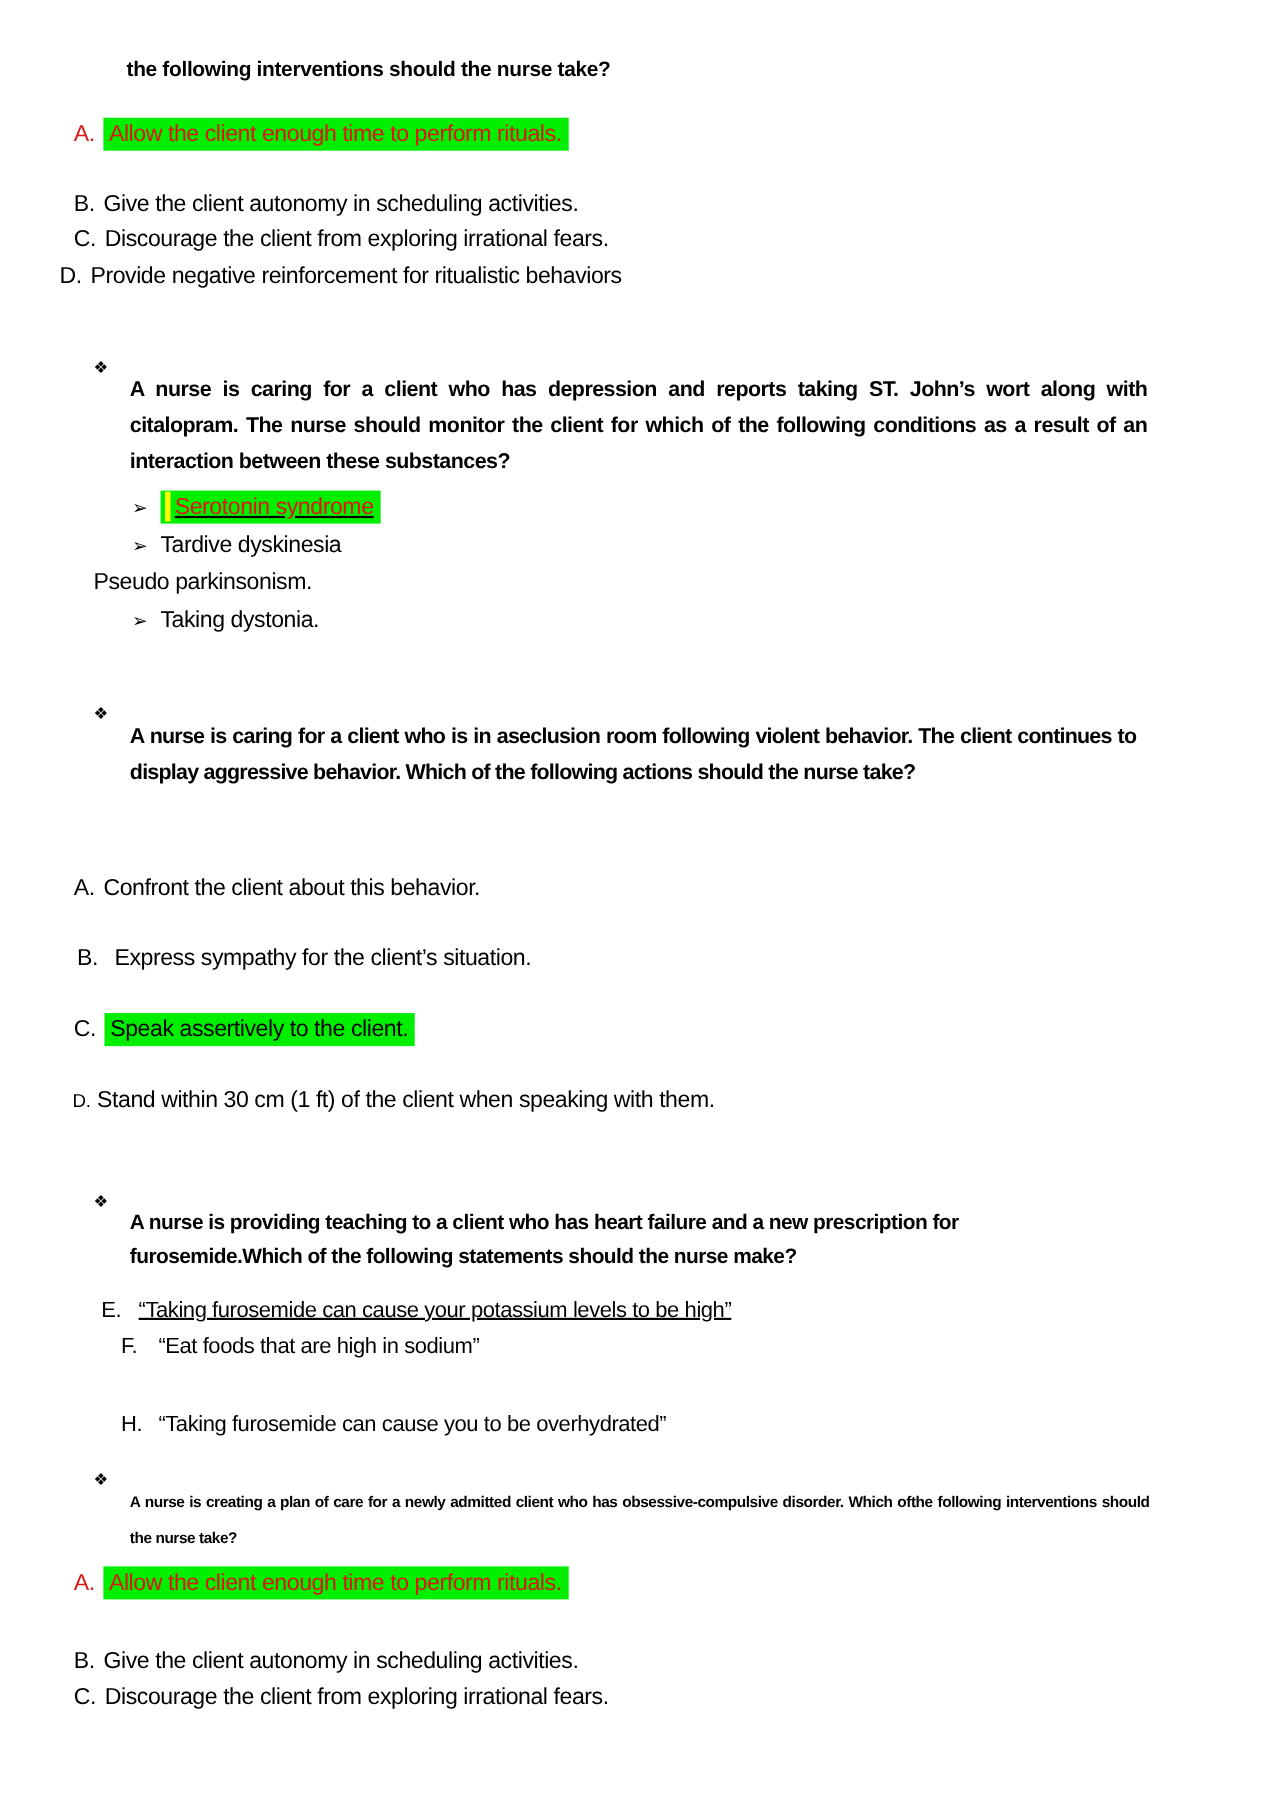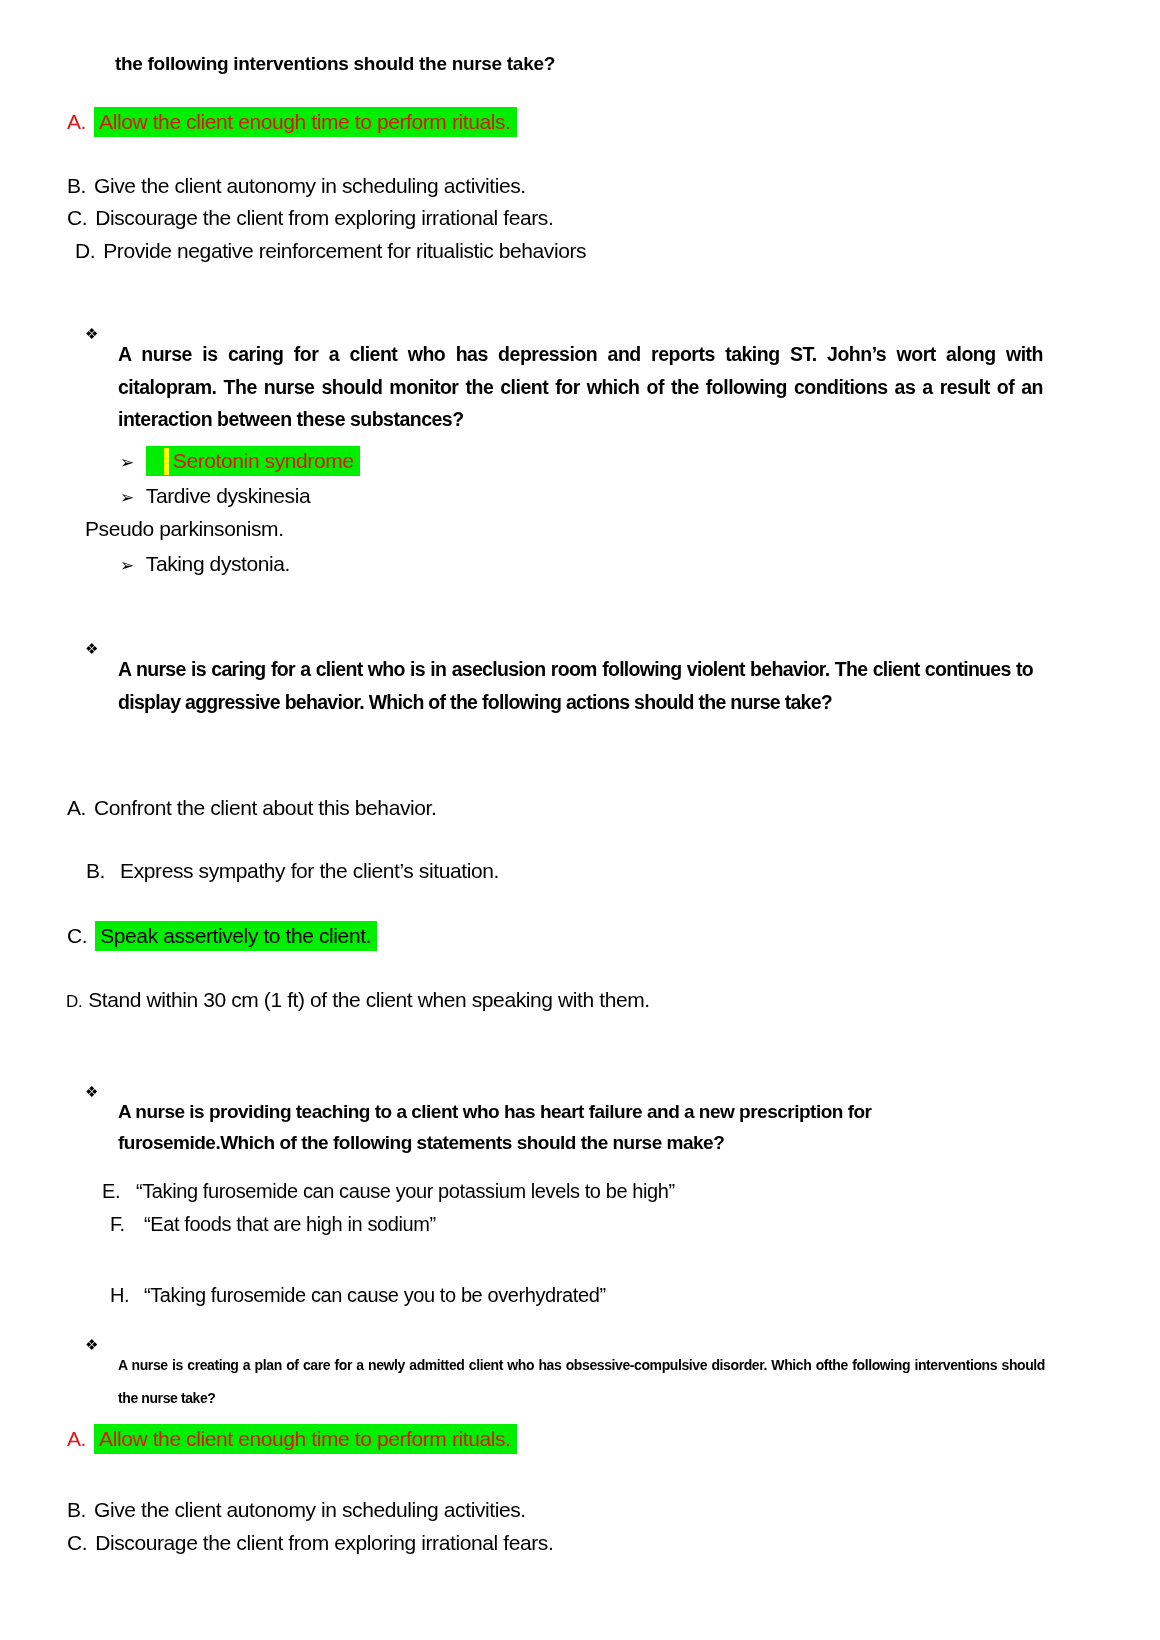--- a/index.html
+++ b/index.html
@@ -18,21 +18,21 @@
   .intro { font-weight:bold; font-size:19px; letter-spacing:-0.3px; }
 
   
   .opt   { font-size:21px; letter-spacing:-0.4px; }
   .opt .lbl { margin-right:8px; }
   .opt-sm-lbl .lbl { font-size:17px; margin-right:6px; }
   .red   { color:var(--red); }
 
   
   .hl { background:var(--green); padding:3px 6px 4px 5px; }
-  .hl.tabbed { padding-left:18px; }
+  .hl.tabbed { padding-left:4px;text-decoration:underline; }
   .ytab { display:inline-block; width:5px; height:27px; background:var(--yellow);
           vertical-align:middle; margin:-4px 4px -2px 0; }
 
   
   .q { position:absolute; }
   .q .bullet { position:absolute; left:0; top:3px; font-size:15px; font-weight:bold;
                font-family:"DejaVu Sans",sans-serif; }
   .q .qtext { margin-left:33px; font-weight:bold; text-align:justify;
               font-size:19.5px; line-height:32.5px; letter-spacing:-0.5px;margin-top:16px; }
   .q .qtext.left { text-align:left; }
@@ -54,21 +54,21 @@
 
   <div class="abs opt" style="left:67px; top:110px;">
     <span class="lbl red">A.</span><span class="hl"><span class="red">Allow the client enough time to perform rituals.</span></span>
   </div>
   <div class="abs opt" style="left:67px; top:174px;">
     <span class="lbl">B.</span><span>Give the client autonomy in scheduling activities.</span>
   </div>
   <div class="abs opt" style="left:67px; top:206px;">
     <span class="lbl">C.</span><span>Discourage the client from exploring irrational fears.</span>
   </div>
-  <div class="abs opt" style="left:75px; top:239px;text-align:center;">
+  <div class="abs opt" style="left:54px; top:239px;text-align:center;">
     <span class="lbl">D.</span><span>Provide negative reinforcement for ritualistic behaviors</span>
   </div>
 
   <div class="q" style="left:85px; top:322px; width:958px;">
     <span class="bullet">❖</span>
     <div class="qtext">A nurse is caring for a client who has depression and reports taking ST. John’s wort along with citalopram. The nurse should monitor the client for which of the following conditions as a result of an interaction between these substances?</div>
   </div>
 
   <div class="arrow-row" style="left:120px; top:449px;">
     <span class="arrow">➢</span><span class="hl tabbed"><span class="ytab"></span><span class="red">Serotonin syndrome</span></span>
@@ -84,36 +84,36 @@
   </div>
 
   <div class="q" style="left:85px; top:637px; width:948px;">
     <span class="bullet">❖</span>
     <div class="qtext" style="letter-spacing:-0.7px;">A nurse is caring for a client who is in aseclusion room following violent behavior. The client continues to display aggressive behavior. Which of the following actions should the nurse take?</div>
   </div>
 
   <div class="abs opt" style="left:67px; top:796px;">
     <span class="lbl">A.</span><span>Confront the client about this behavior.</span>
   </div>
-  <div class="abs opt" style="left:70px; top:859px;margin-left:16px;">
+  <div class="abs opt" style="left:70px; top:859px;">
     <span class="lbl" style="margin-right:15px;">B.</span><span>Express sympathy for the client’s situation.</span>
   </div>
   <div class="abs opt" style="left:67px; top:924px;">
     <span class="lbl">C.</span><span class="hl"><span>Speak assertively to the client.</span></span>
   </div>
   <div class="abs opt opt-sm-lbl" style="left:66px; top:988px;">
     <span class="lbl">D.</span><span>Stand within 30 cm (1 ft) of the client when speaking with them.</span>
   </div>
 
   <div class="q" style="left:85px; top:1080px; width:800px;">
     <span class="bullet">❖</span>
     <div class="qtext left" style="font-size:19px; line-height:31px;">A nurse is providing teaching to a client who has heart failure and a new prescription for furosemide.Which of the following statements should the nurse make?</div>
   </div>
 
-  <div class="abs opt2" style="left:102px; top:1180px;">
+  <div class="abs opt2" style="left:92px; top:1180px;text-decoration:underline;">
     <span class="lbl">E.</span><span>“Taking furosemide can cause your potassium levels to be high”</span>
   </div>
   <div class="abs opt2" style="left:110px; top:1213px;">
     <span class="lbl">F.</span><span>“Eat foods that are high in sodium”</span>
   </div>
   <div class="abs opt2" style="left:110px; top:1284px;">
     <span class="lbl">H.</span><span>“Taking furosemide can cause you to be overhydrated”</span>
   </div>
 
   <div class="q" style="left:85px; top:1333px; width:960px;">

